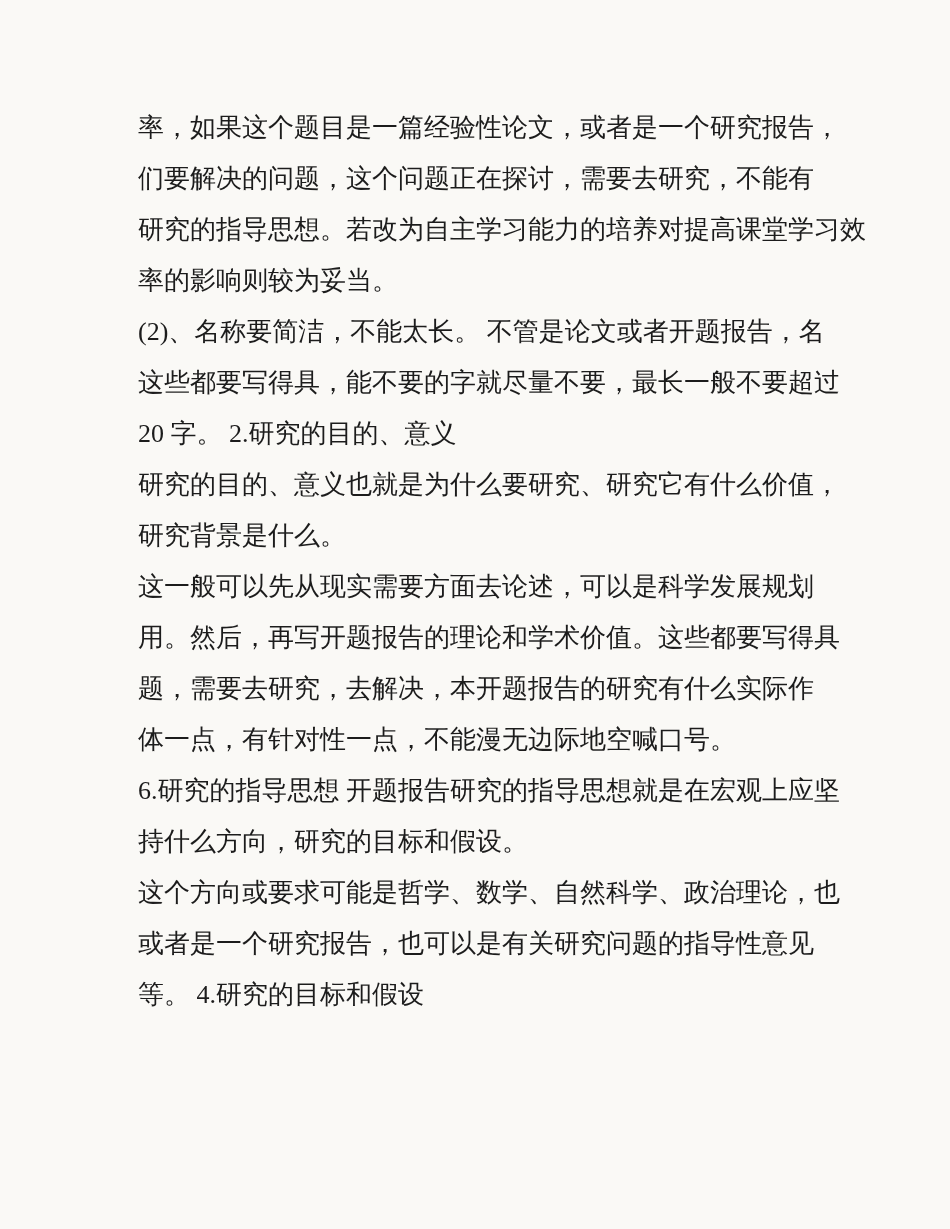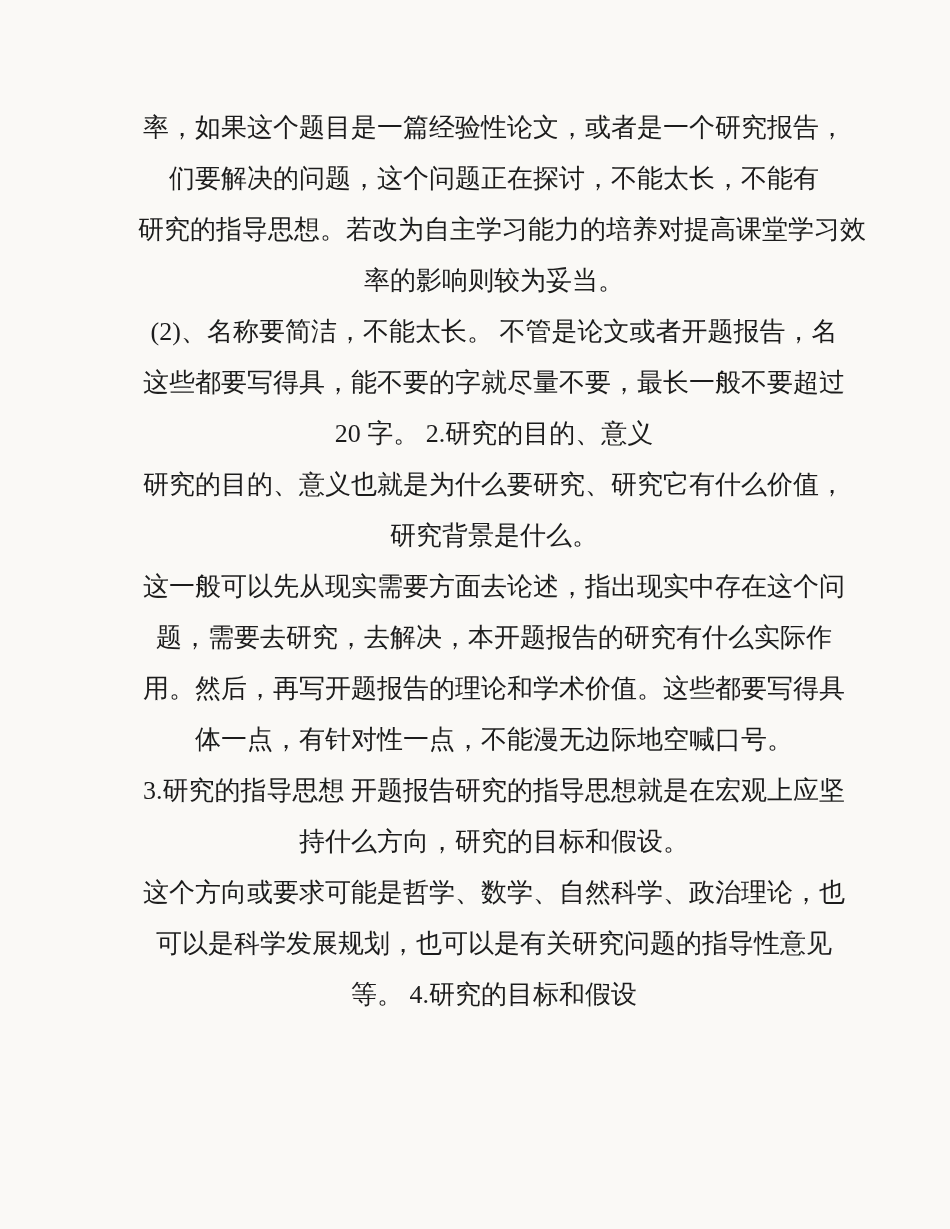--- a/index.html
+++ b/index.html
@@ -10,21 +10,20 @@
     width: 950px;
     height: 1229px;
     background: #faf9f6;
     overflow: hidden;
     position: relative;
   }
   .page {
     position: absolute;
     inset: 0;
     background: #faf9f6;
-    text-align: center;
   }
   .text-content {
     position: absolute;
     left: 138px;
     top: 102px;
     width: 712px;
     font-family: "Liberation Serif", "DejaVu Serif", serif;
     font-size: 26px;
     line-height: 51px;
     color: #1c1c1c;
@@ -35,31 +34,31 @@
     height: 51px;
     overflow: visible;
   }
 </style>
 </head>
 <body>
 
 <div class="page">
   <div class="text-content" id="text-content">
       <div class="text-line">率，如果这个题目是一篇经验性论文，或者是一个研究报告，</div>
-      <div class="text-line">们要解决的问题，这个问题正在探讨，不能太长，不能有</div>
+      <div class="text-line">们要解决的问题，这个问题正在探讨，需要去研究，不能有</div>
       <div class="text-line">研究的指导思想。若改为自主学习能力的培养对提高课堂学习效</div>
       <div class="text-line">率的影响则较为妥当。</div>
       <div class="text-line">(2)、名称要简洁，不能太长。 不管是论文或者开题报告，名</div>
       <div class="text-line">这些都要写得具，能不要的字就尽量不要，最长一般不要超过</div>
       <div class="text-line">20 字。 2.研究的目的、意义</div>
       <div class="text-line">研究的目的、意义也就是为什么要研究、研究它有什么价值，</div>
       <div class="text-line">研究背景是什么。</div>
-      <div class="text-line">这一般可以先从现实需要方面去论述，指出现实中存在这个问</div>
+      <div class="text-line">这一般可以先从现实需要方面去论述，可以是科学发展规划</div>
+      <div class="text-line">用。然后，再写开题报告的理论和学术价值。这些都要写得具</div>
       <div class="text-line">题，需要去研究，去解决，本开题报告的研究有什么实际作</div>
-      <div class="text-line">用。然后，再写开题报告的理论和学术价值。这些都要写得具</div>
       <div class="text-line">体一点，有针对性一点，不能漫无边际地空喊口号。</div>
-      <div class="text-line">3.研究的指导思想 开题报告研究的指导思想就是在宏观上应坚</div>
+      <div class="text-line">6.研究的指导思想 开题报告研究的指导思想就是在宏观上应坚</div>
       <div class="text-line">持什么方向，研究的目标和假设。</div>
       <div class="text-line">这个方向或要求可能是哲学、数学、自然科学、政治理论，也</div>
-      <div class="text-line">可以是科学发展规划，也可以是有关研究问题的指导性意见</div>
+      <div class="text-line">或者是一个研究报告，也可以是有关研究问题的指导性意见</div>
       <div class="text-line">等。 4.研究的目标和假设</div>
     </div>
 </div>
 
 </body></html>

